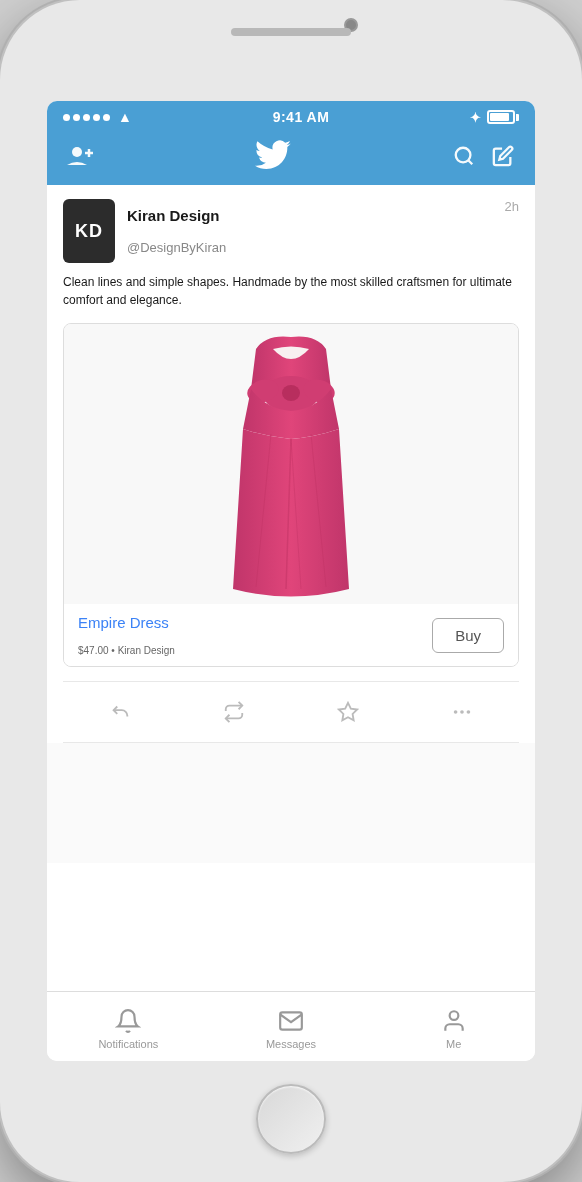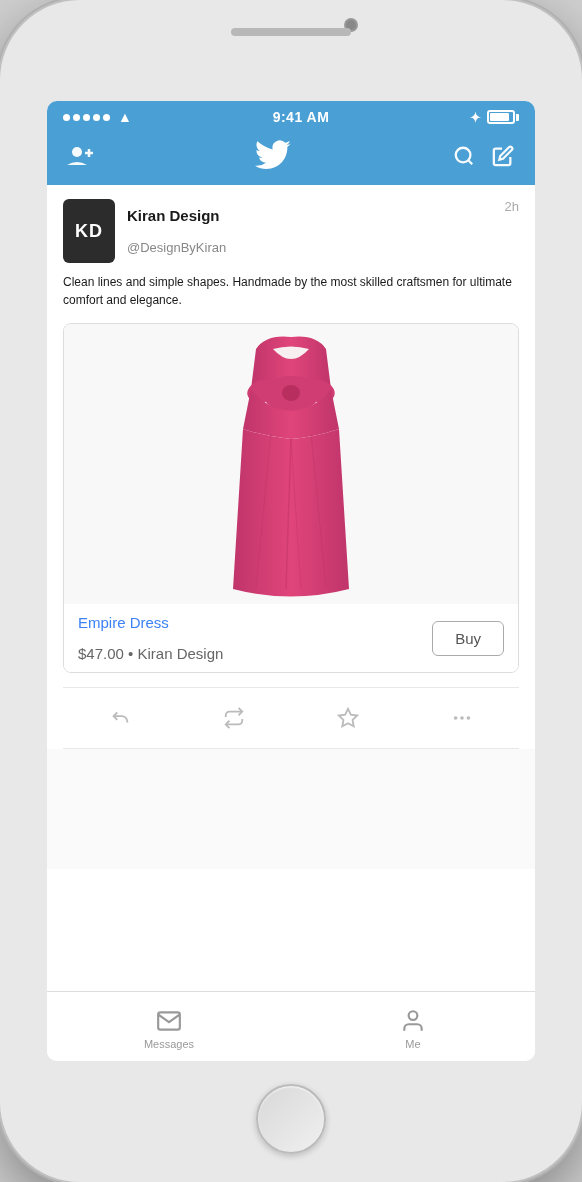--- a/index.html
+++ b/index.html
@@ -277,21 +277,21 @@
       flex-direction: column;
     }
 
     .product-name {
       font-size: 15px;
       color: #3b82f6;
       font-weight: 500;
     }
 
     .product-price {
-      font-size: 15px;
+      font-size: 10px;
       color: #666;
       margin-top: 14px;
     }
 
     .buy-button {
       border: 1.5px solid #aaa;
       background: white;
       color: #555;
       padding: 8px 22px;
       border-radius: 6px;
@@ -507,20 +507,27 @@
           </svg>
         </div>
       </div>
     </div>
 
     <div class="empty-space"></div>
 
     <div class="bottom-nav">
 
 
+      <div class="nav-tab">
+        <svg width="26" height="26" viewBox="0 0 24 24" fill="none" stroke="#999" stroke-width="2">
+          <path d="M18 8A6 6 0 006 8c0 7-3 9-3 9h18s-3-2-3-9"></path>
+          <path d="M13.73 21a2 2 0 01-3.46 0"></path>
+        </svg>
+        <span class="nav-tab-label">Notifications</span>
+      </div>
 
       <div class="nav-tab">
         <svg width="26" height="26" viewBox="0 0 24 24" fill="none" stroke="#999" stroke-width="2">
           <path d="M4 4h16c1.1 0 2 .9 2 2v12c0 1.1-.9 2-2 2H4c-1.1 0-2-.9-2-2V6c0-1.1.9-2 2-2z"></path>
           <polyline points="22,6 12,13 2,6"></polyline>
         </svg>
         <span class="nav-tab-label">Messages</span>
       </div>
 
       <div class="nav-tab">

